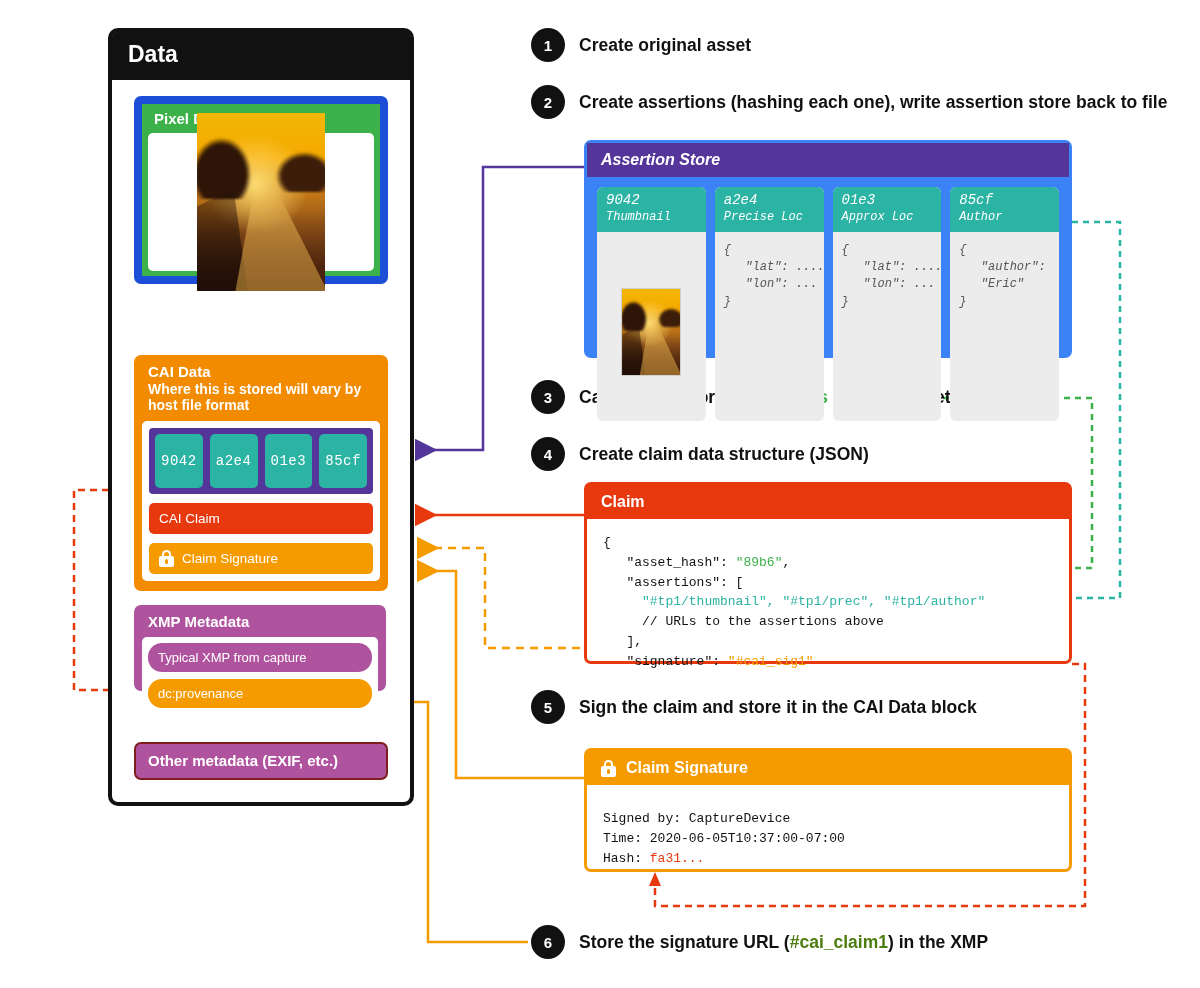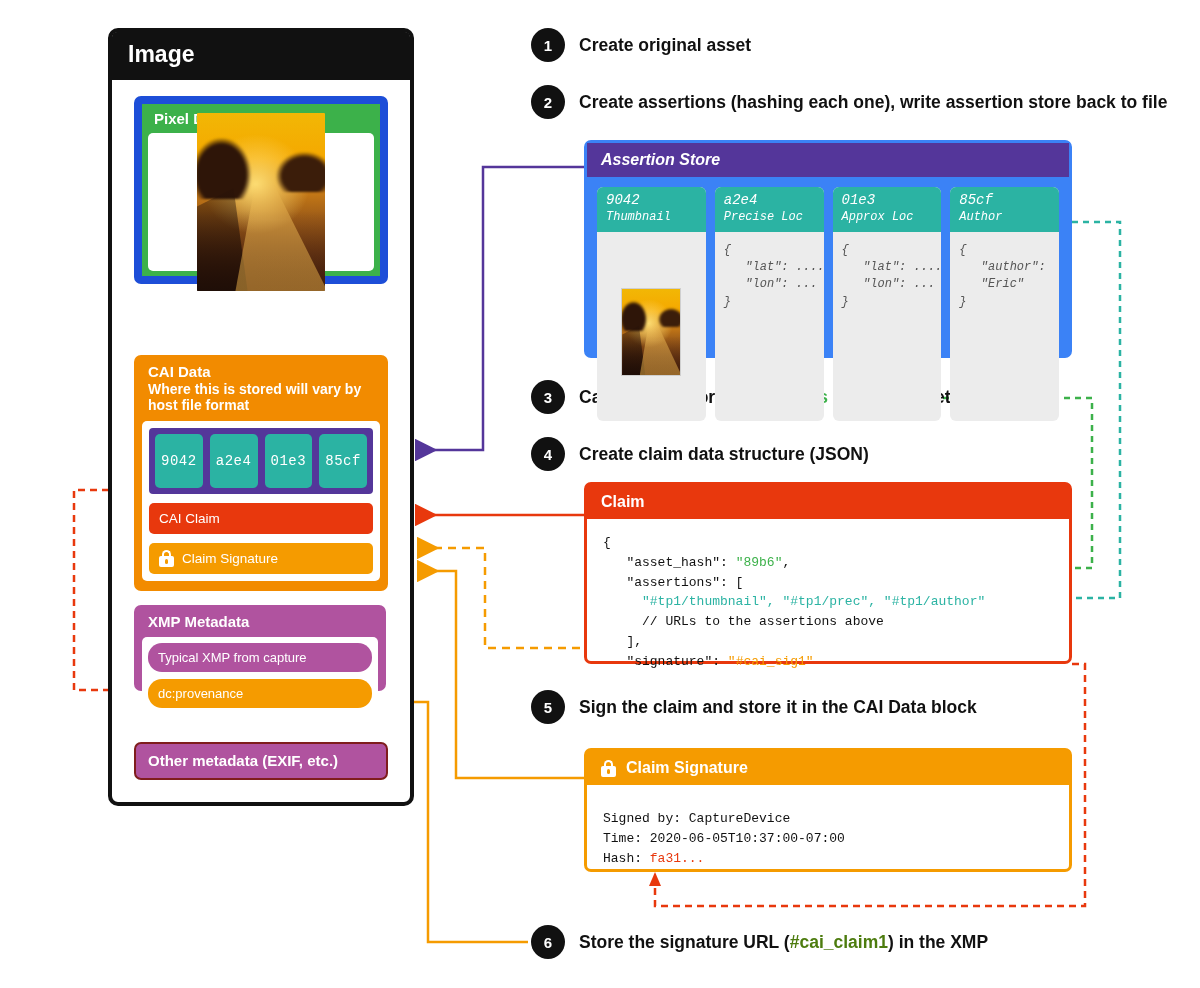--- a/index.html
+++ b/index.html
@@ -160,21 +160,21 @@
 
   <path d="M1072,664 L1085,664 L1085,906 L655,906 L655,880" fill="none" stroke="#e8380d" stroke-width="2.5" stroke-dasharray="7,5"></path>
   <path d="M649,886 L661,886 L655,872 z" fill="#e8380d"></path>
 
   <path d="M134,690 L74,690 L74,490 L126,490" fill="none" stroke="#e8380d" stroke-width="2.5" stroke-dasharray="7,5"></path>
   <path d="M120,484 L120,496 L134,490 z" fill="#e8380d"></path>
 </svg>
 
 <div id="image-card">
   <div id="image-card-header"></div>
-  <div id="image-card-title">Image</div>
+  <div id="image-card-title">Data</div>
 </div>
 
 <div class="panel" id="pixel-data">
   <div class="panel-head">Pixel Data</div>
   <div class="panel-body">
     <div id="photo-main" class="photo">
       <div class="grass"></div>
       <div class="road"></div>
     </div>
   </div>

